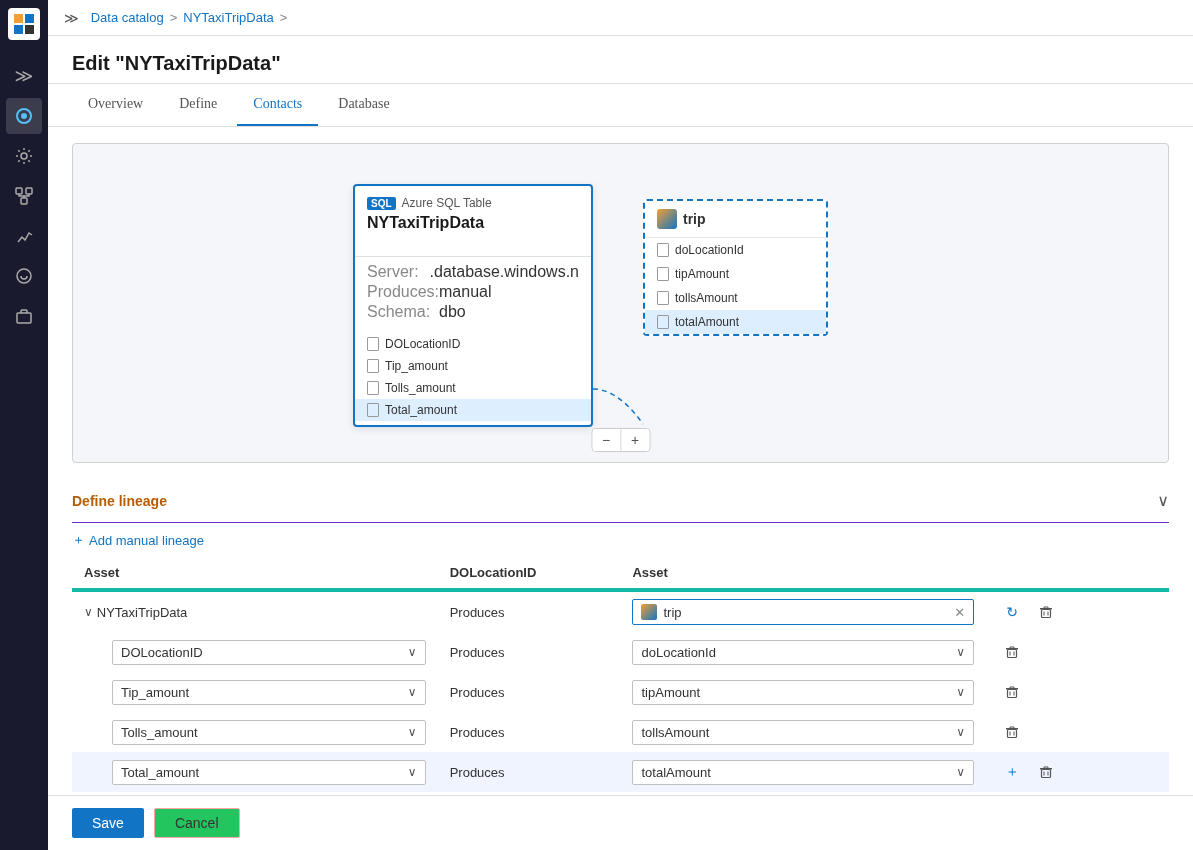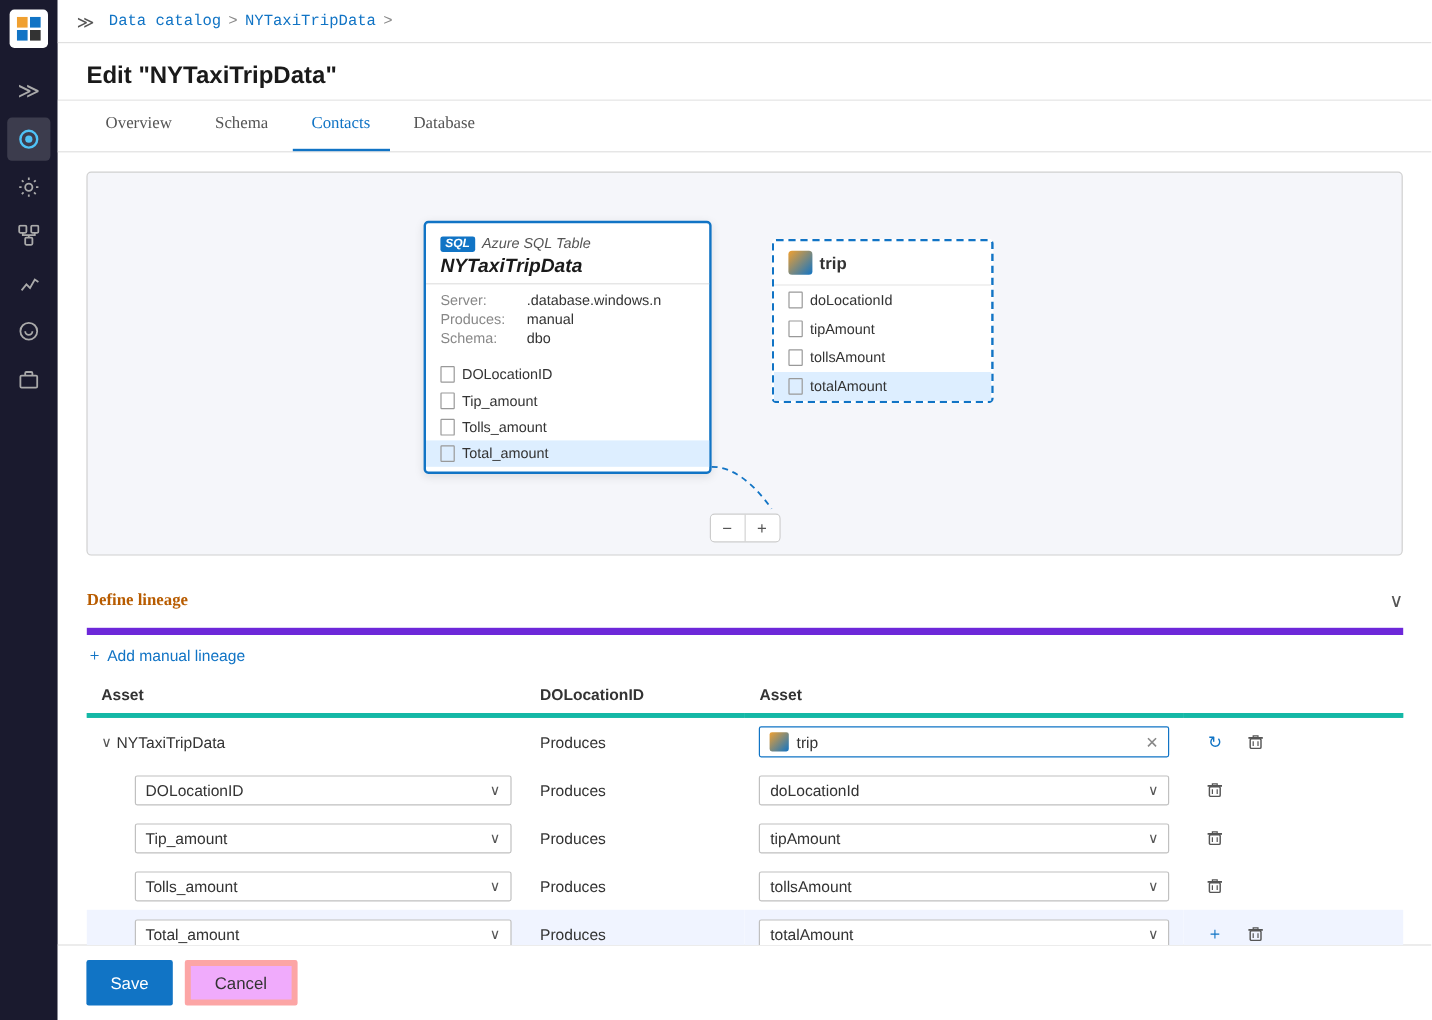--- a/index.html
+++ b/index.html
@@ -54,21 +54,20 @@
       margin-right: 12px;
       cursor: pointer;
       color: #555;
       font-size: 14px;
     }
     .breadcrumb {
       display: flex;
       align-items: center;
       font-size: 13px;
       color: #1174c5;
-      font-family: Liberation Mono, monospace;
     }
     .breadcrumb-sep { color: #888; margin: 0 6px; }
     .breadcrumb-item { cursor: pointer; }
     .breadcrumb-current { color: #1174c5; }
 
     
     .page-header {
       padding: 16px 24px 8px;
       border-bottom: 1px solid #e0e0e0;
     }
@@ -112,23 +111,22 @@
       position: absolute;
       left: 280px;
       top: 40px;
       width: 240px;
       background: #fff;
       border: 2px solid #1174c5;
       border-radius: 4px;
       box-shadow: 0 2px 8px rgba(0,0,0,0.1);
     }
     .node-header {
-      padding: 10px 12px 4px;
+      padding: 10px 12px 24px;
       border-bottom: 1px solid #e0e0e0;
-      font-style: italic;
     }
     .node-type-badge {
       display: flex;
       align-items: center;
       gap: 6px;
       font-size: 12px;
       color: #555;
       margin-bottom: 4px;
     }
     .sql-badge {
@@ -139,21 +137,21 @@
       padding: 1px 4px;
       border-radius: 2px;
     }
     .node-title {
       font-size: 16px;
       font-weight: 700;
       color: #1a1a1a;
     }
     .node-meta {
       padding: 6px 12px 4px;
-      font-size: 12px;
+      font-size: 16px;
       color: #555;
     }
     .node-meta-row {
       display: flex;
       gap: 8px;
       margin-bottom: 2px;
     }
     .node-meta-label { color: #888; width: 64px; }
     .node-meta-value { color: #333; }
     .node-fields {
@@ -249,23 +247,22 @@
     .define-lineage-section {
       padding: 0 24px;
       flex: 1;
       overflow-y: auto;
     }
     .define-lineage-header {
       display: flex;
       align-items: center;
       justify-content: space-between;
       padding: 12px 0;
-      border-bottom: 6px solid #6d28d9;
-      cursor: pointer;
-      font-family: Liberation Serif, serif;
+      border-bottom: 1px solid #6d28d9;
+      cursor: pointer;
     }
     .define-lineage-title {
       font-size: 14px;
       font-weight: 600;
       color: #b85c00;
     }
     .chevron-icon { color: #555; font-size: 16px; }
 
     .add-lineage-btn {
       display: flex;
@@ -384,23 +381,23 @@
     .btn-save {
       background: #1174c5;
       color: #fff;
       border: none;
       border-radius: 2px;
       padding: 6px 20px;
       font-size: 14px;
       cursor: pointer;
     }
     .btn-cancel {
-      background: #f0abfc;
+      background: #22c55e;
       color: #333;
-      border: 5px solid #fca5a5;
+      border: 1px solid #fca5a5;
       border-radius: 2px;
       padding: 6px 20px;
       font-size: 14px;
       cursor: pointer;
     }
 
     
     ::-webkit-scrollbar { width: 6px; }
     ::-webkit-scrollbar-thumb { background: #ccc; border-radius: 3px; }
   </style>
@@ -468,21 +465,21 @@
       <span class="breadcrumb-sep"> &gt; </span>
     </div>
   </div>
 
   <div class="page-header">
     <h1 class="page-title">Edit "NYTaxiTripData"</h1>
   </div>
 
   <div class="tabs">
     <div class="tab">Overview</div>
-    <div class="tab">Schema</div>
+    <div class="tab">Define</div>
     <div class="tab active">Contacts</div>
     <div class="tab">Database</div>
   </div>
 
   <div class="lineage-canvas">
     <svg class="connector-svg">
 
       <path d="M520 245 Q545 245 570 280" stroke="#1174c5" stroke-width="1.5" stroke-dasharray="5,4" fill="none"></path>
     </svg>
 

